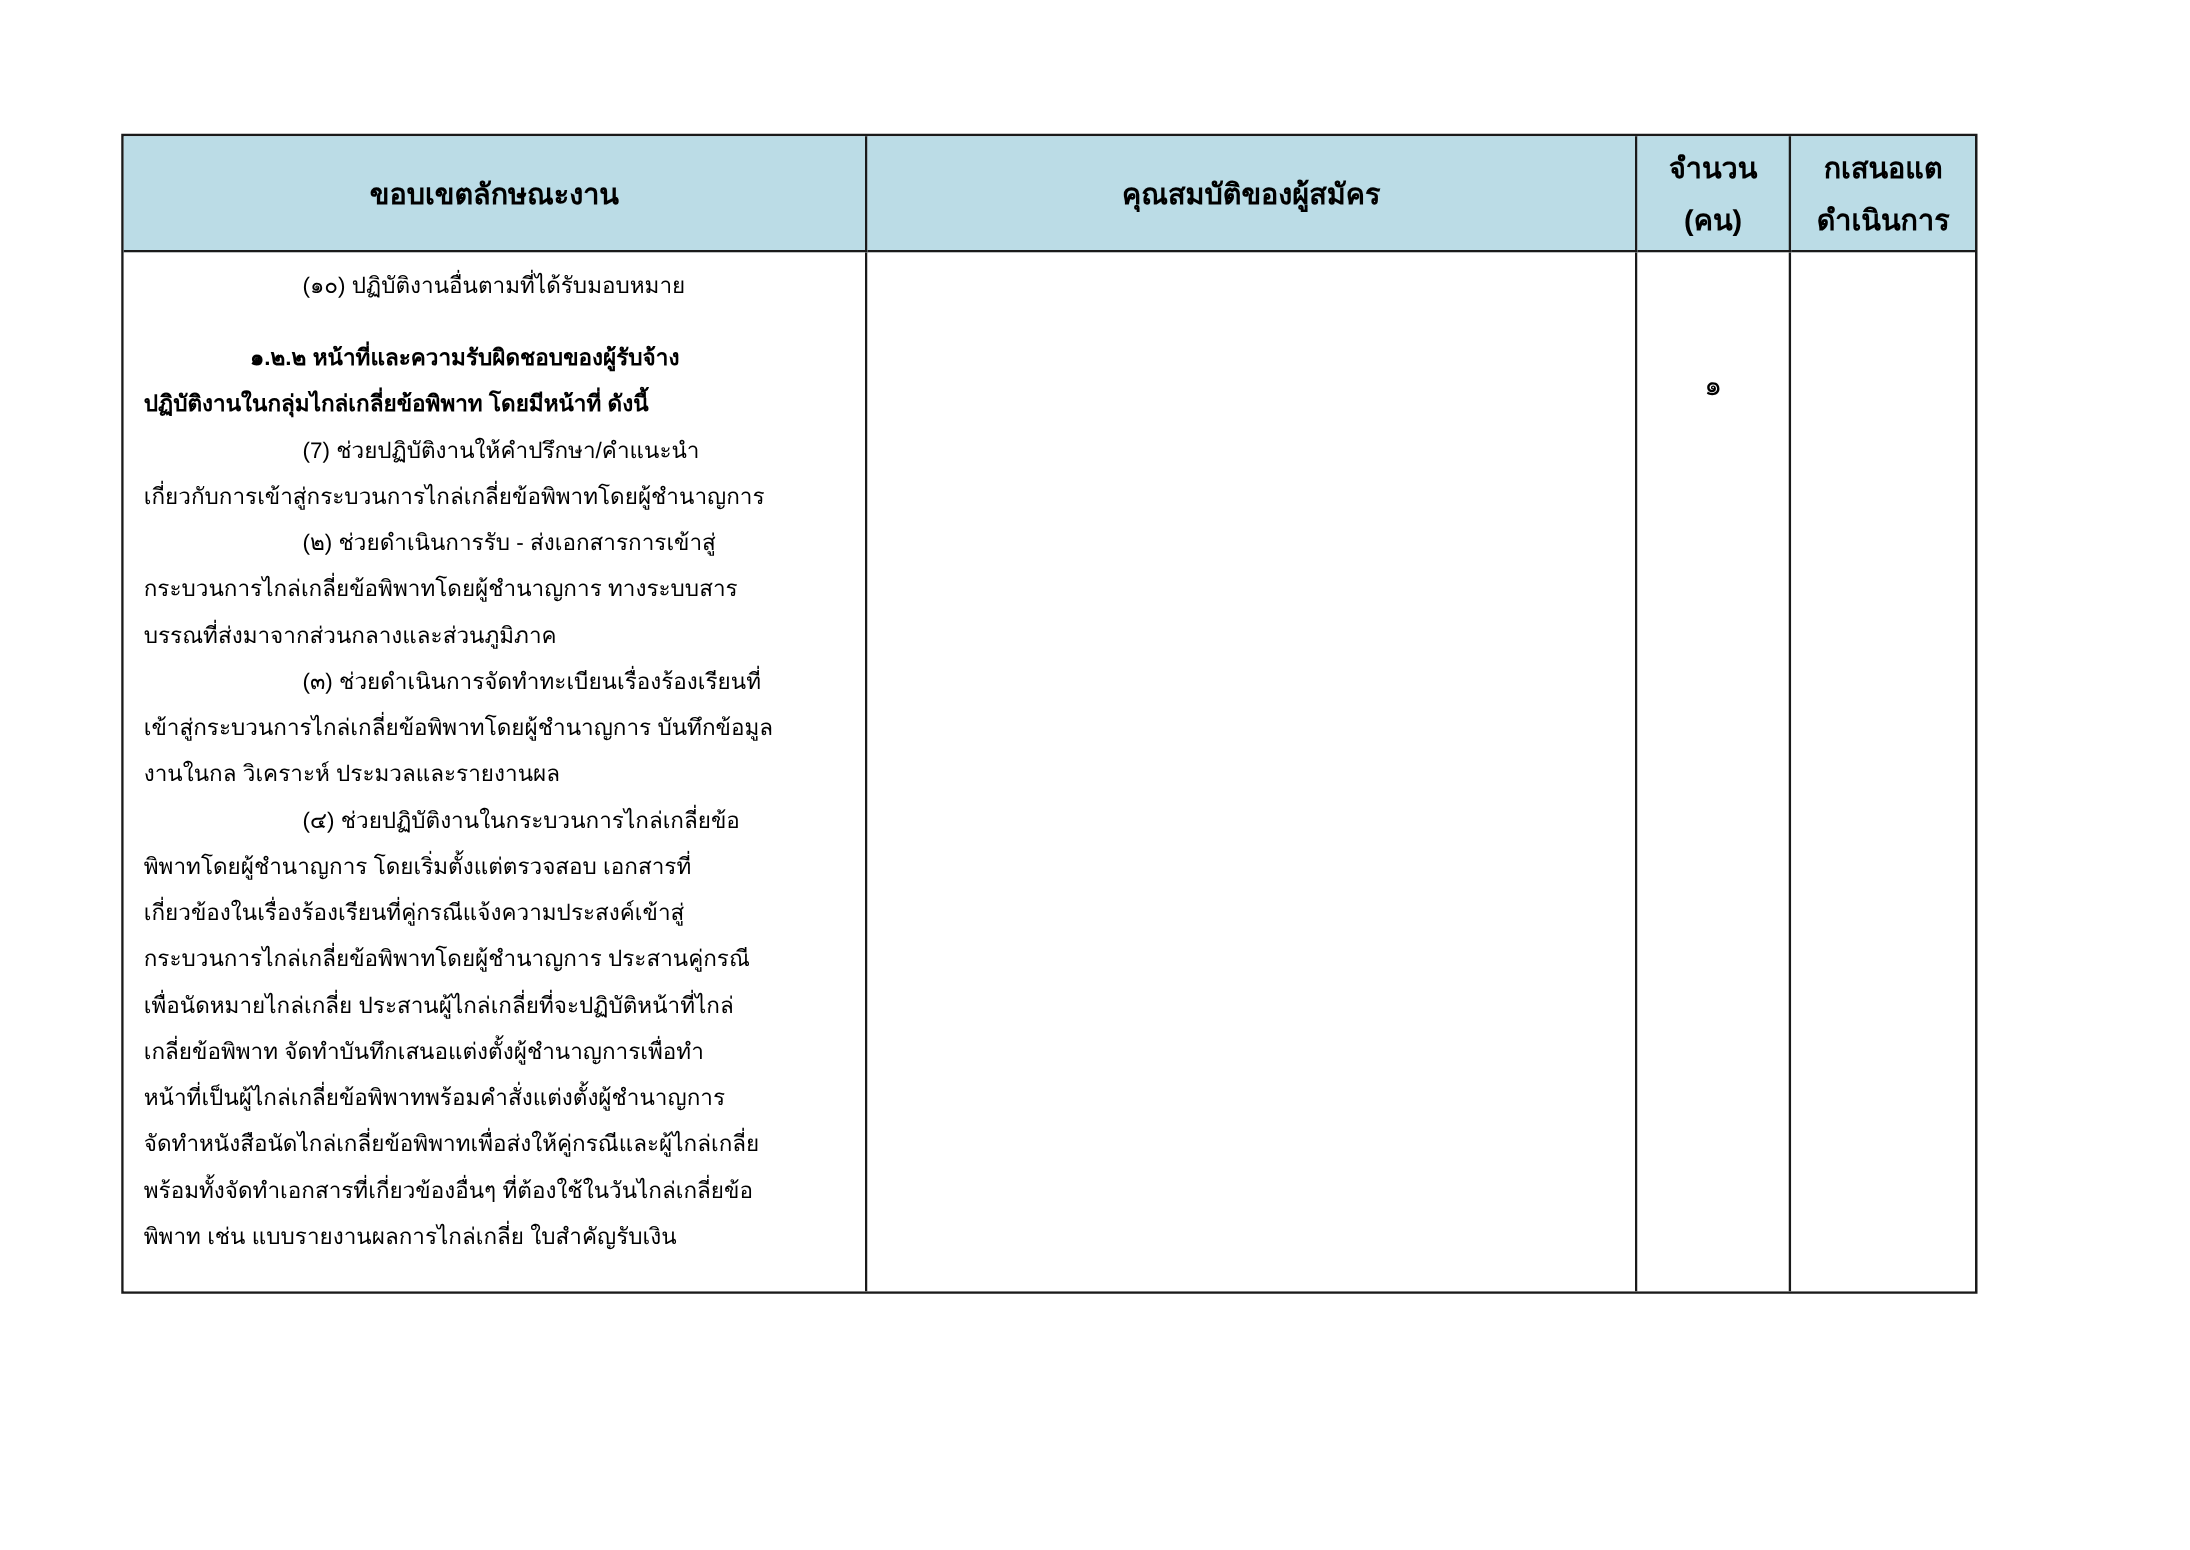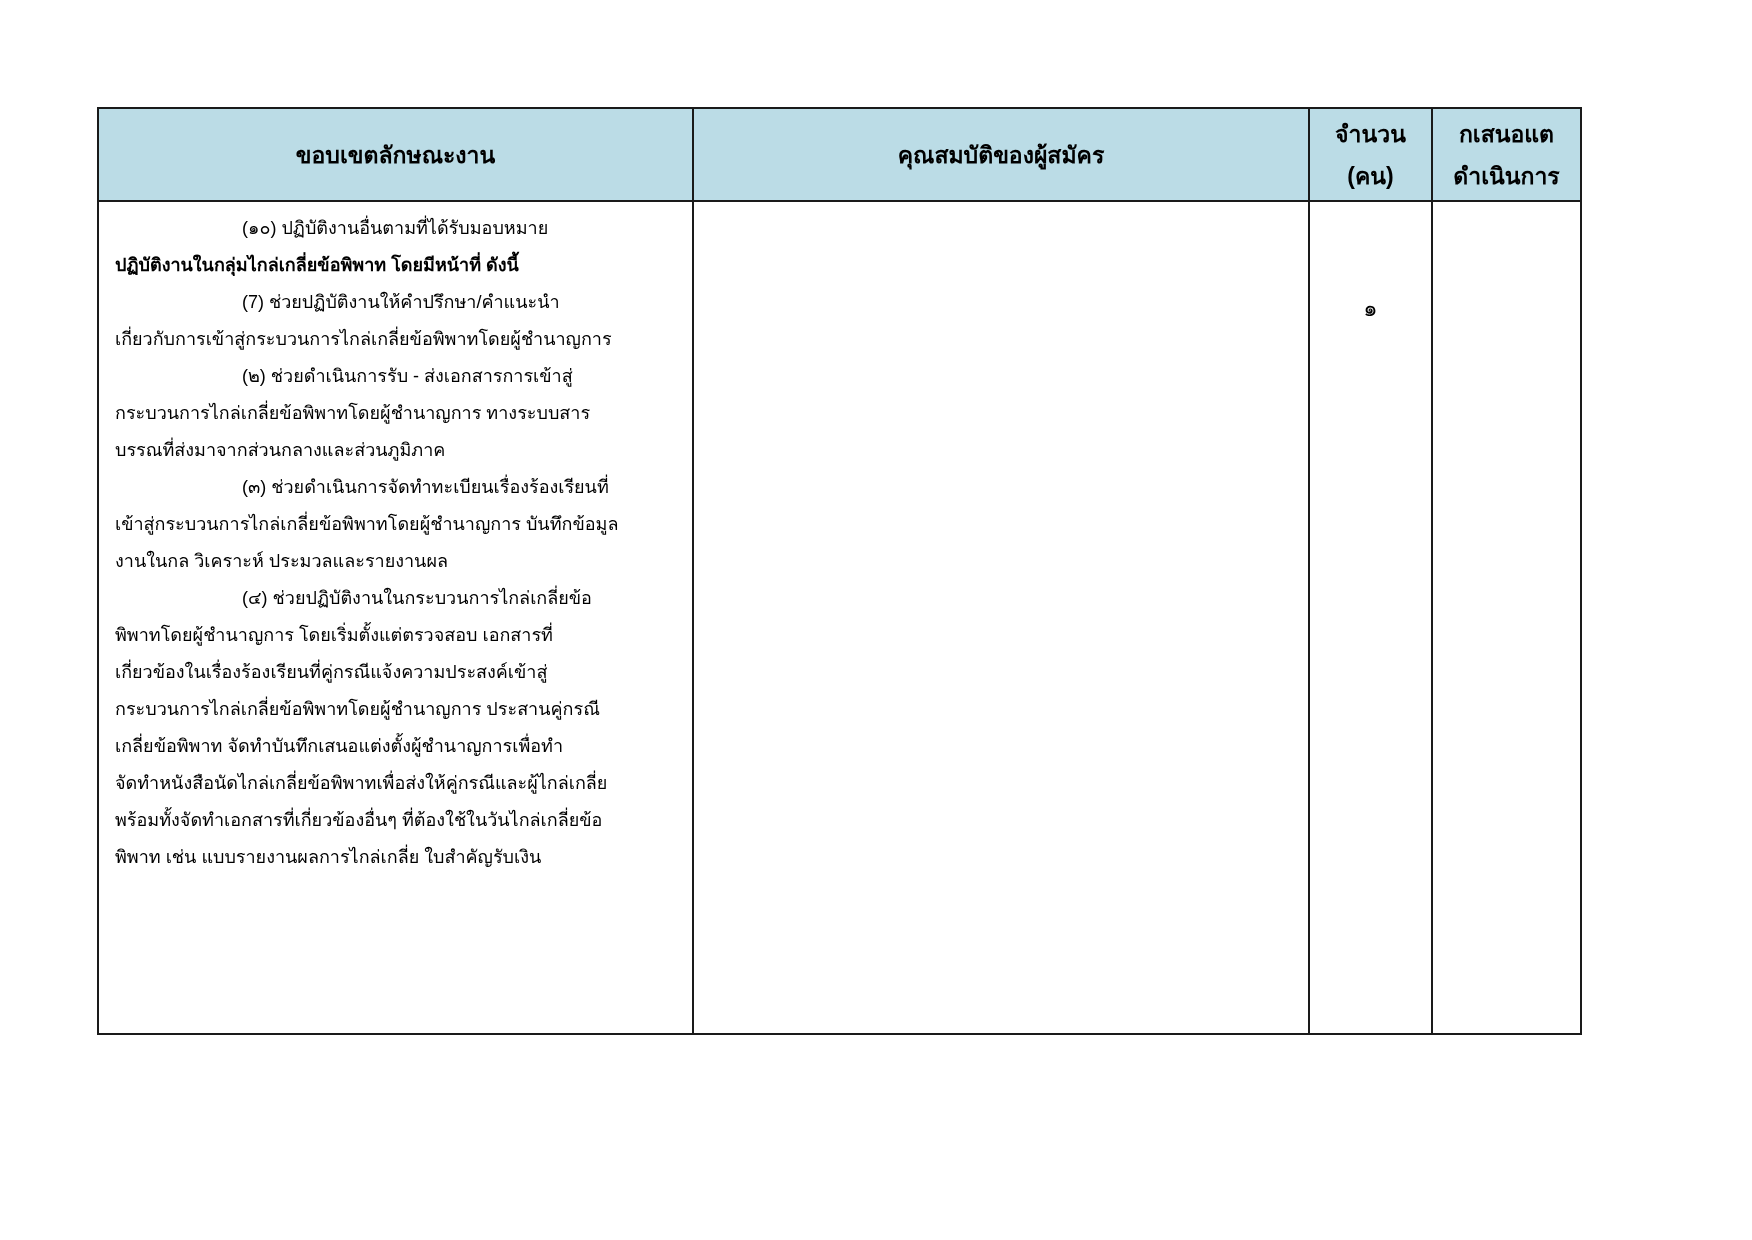--- a/index.html
+++ b/index.html
@@ -73,34 +73,37 @@
       <span>จำนวน</span>
       <span>(คน)</span>
     </div>
     <div class="cell hcell last">
       <span>กเสนอแต</span>
       <span>ดำเนินการ</span>
     </div>
 
     <div class="cell bcell scope-cell">
         <div class="line indent-item">(๑๐) ปฏิบัติงานอื่นตามที่ได้รับมอบหมาย</div>
+        <div class="line bold indent-head gap-before">๑.๒.๒ หน้าที่และความรับผิดชอบของผู้รับจ้าง</div>
         <div class="line bold">ปฏิบัติงานในกลุ่มไกล่เกลี่ยข้อพิพาท โดยมีหน้าที่ ดังนี้</div>
         <div class="line indent-item">(7) ช่วยปฏิบัติงานให้คำปรึกษา/คำแนะนำ</div>
         <div class="line">เกี่ยวกับการเข้าสู่กระบวนการไกล่เกลี่ยข้อพิพาทโดยผู้ชำนาญการ</div>
         <div class="line indent-item">(๒) ช่วยดำเนินการรับ - ส่งเอกสารการเข้าสู่</div>
         <div class="line">กระบวนการไกล่เกลี่ยข้อพิพาทโดยผู้ชำนาญการ ทางระบบสาร</div>
         <div class="line">บรรณที่ส่งมาจากส่วนกลางและส่วนภูมิภาค</div>
         <div class="line indent-item">(๓) ช่วยดำเนินการจัดทำทะเบียนเรื่องร้องเรียนที่</div>
         <div class="line">เข้าสู่กระบวนการไกล่เกลี่ยข้อพิพาทโดยผู้ชำนาญการ บันทึกข้อมูล</div>
         <div class="line">งานในกล วิเคราะห์ ประมวลและรายงานผล</div>
         <div class="line indent-item">(๔) ช่วยปฏิบัติงานในกระบวนการไกล่เกลี่ยข้อ</div>
         <div class="line">พิพาทโดยผู้ชำนาญการ โดยเริ่มตั้งแต่ตรวจสอบ เอกสารที่</div>
         <div class="line">เกี่ยวข้องในเรื่องร้องเรียนที่คู่กรณีแจ้งความประสงค์เข้าสู่</div>
         <div class="line">กระบวนการไกล่เกลี่ยข้อพิพาทโดยผู้ชำนาญการ ประสานคู่กรณี</div>
+        <div class="line">เพื่อนัดหมายไกล่เกลี่ย ประสานผู้ไกล่เกลี่ยที่จะปฏิบัติหน้าที่ไกล่</div>
         <div class="line">เกลี่ยข้อพิพาท จัดทำบันทึกเสนอแต่งตั้งผู้ชำนาญการเพื่อทำ</div>
+        <div class="line">หน้าที่เป็นผู้ไกล่เกลี่ยข้อพิพาทพร้อมคำสั่งแต่งตั้งผู้ชำนาญการ</div>
         <div class="line">จัดทำหนังสือนัดไกล่เกลี่ยข้อพิพาทเพื่อส่งให้คู่กรณีและผู้ไกล่เกลี่ย</div>
         <div class="line">พร้อมทั้งจัดทำเอกสารที่เกี่ยวข้องอื่นๆ ที่ต้องใช้ในวันไกล่เกลี่ยข้อ</div>
         <div class="line">พิพาท เช่น แบบรายงานผลการไกล่เกลี่ย ใบสำคัญรับเงิน</div>
       </div>
 
     <div class="cell bcell">
       <span></span>
     </div>
 
     <div class="cell bcell count-cell">

